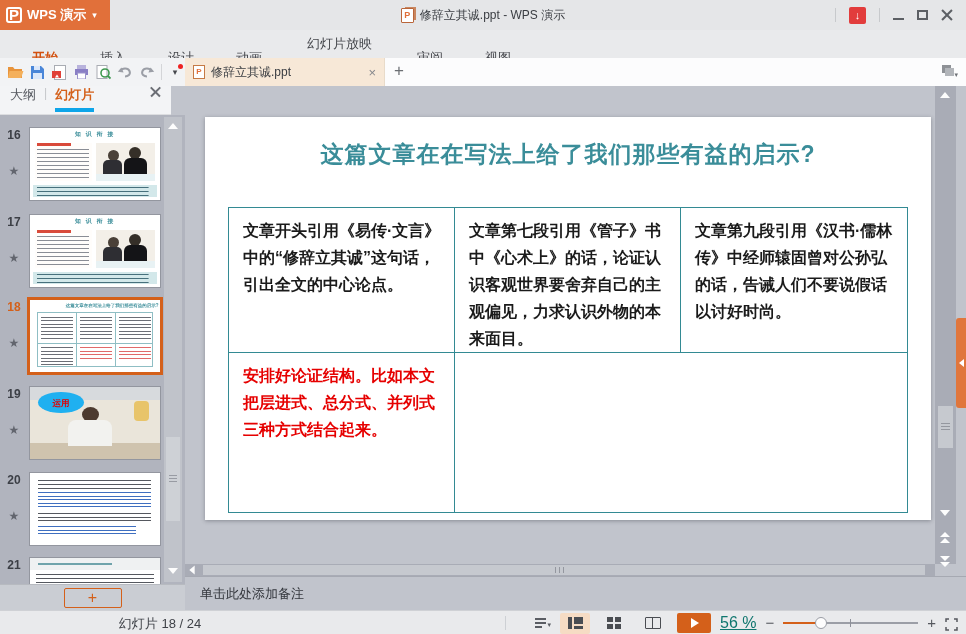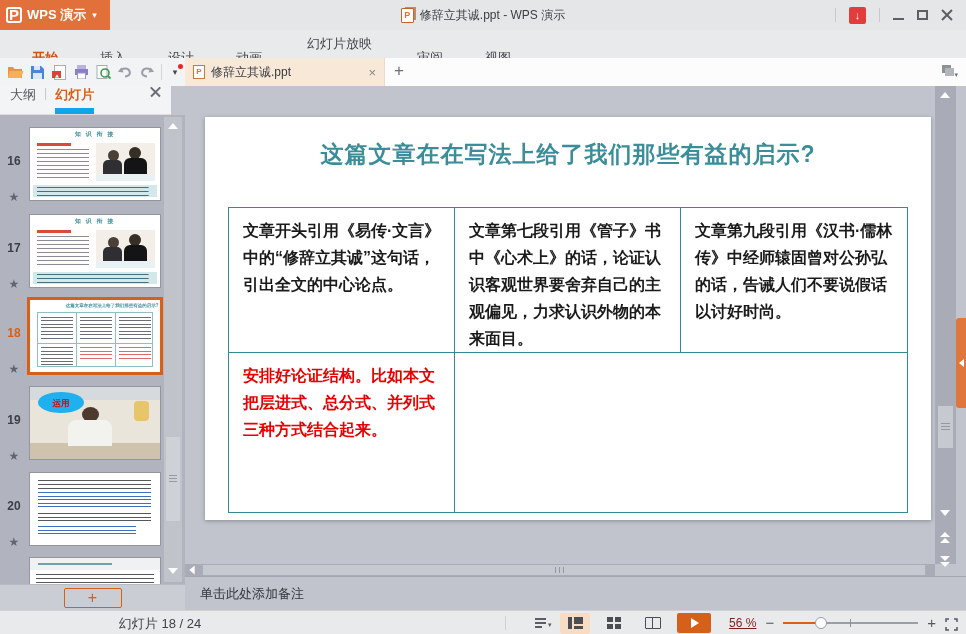--- a/index.html
+++ b/index.html
@@ -57,30 +57,30 @@
   .tablist-ico { position:absolute; right:8px; top:7px; width:16px; height:14px; }
   .tablist-ico .sq { position:absolute; left:0; top:0; width:9px; height:8px; background:#8e9196; }
   .tablist-ico .sq2 { position:absolute; left:3px; top:3px; width:9px; height:8px; background:#b2b5ba; }
   .tablist-ico .cr { position:absolute; right:0; bottom:0; font-size:7px; color:#6f7277; }
 
   
   .side-header { position:absolute; left:0; top:86px; width:171px; height:29px; background:#f3f4f6;
                  display:flex; align-items:flex-start; padding:0 10px 12px 10px; border-bottom:1px solid #dcdde0; }
   .sh-tab { font-size:13px; color:#55585f; padding-bottom:6px; }
   .sh-sep { color:#c4c6ca; padding:0 8px 6px; font-size:12px; }
-  .sh-tab.active { color:#d4601a; font-weight:bold; border-bottom:6px solid #0ea5e9; padding-bottom:4px; }
+  .sh-tab.active { color:#d4601a; font-weight:bold; border-bottom:4px solid #0ea5e9; padding-bottom:4px; }
   .sh-close { margin-left:auto; position:relative; width:11px; height:11px; margin-bottom:8px; }
   .sh-close i { position:absolute; left:-1px; top:5px; width:13px; height:1.6px; background:#6b6e75; }
   .sh-close i:first-child { transform:rotate(45deg); }
   .sh-close i:last-child  { transform:rotate(-45deg); }
 
   .thumb-list { position:absolute; left:0; top:115px; width:185px; height:469px; background:#b1b4be; overflow:hidden; }
   .thumb-row { position:absolute; left:0; width:185px; }
   .t-meta { position:absolute; left:0; top:0; width:28px; text-align:center; }
-  .t-num { font-size:12px; font-weight:bold; color:#3c3f46; display:block;margin-top:26px; }
+  .t-num { font-size:12px; font-weight:bold; color:#3c3f46; display:block; }
   .selected .t-num { color:#d4601a; }
   .t-star { display:block; margin-top:22px; color:#62656e; font-size:12px; }
   .thumb-box { position:absolute; left:30px; top:0; width:130px; height:72px; background:#fff;
                box-shadow:0 0 0 1px rgba(110,112,122,.45); overflow:hidden; }
   .selected .thumb-box { outline:3px solid #d4601a; }
 
   
   .kn-title { position:absolute; left:0; right:0; top:2px; text-align:center; color:#3a8d99; font-size:10px;
               letter-spacing:3px; transform:scale(.58); transform-origin:50% 0; white-space:nowrap; font-weight:bold;}
   .kn-text { position:absolute; left:5px; top:15px; width:57px; height:38px; background:#fffdfb;
@@ -204,21 +204,21 @@
   .ic-sorter { position:relative; width:14px; height:12px; }
   .ic-sorter i { position:absolute; width:6px; height:5px; background:#4a4d52; }
   .ic-sorter i:nth-child(1){left:0;top:0;} .ic-sorter i:nth-child(2){right:0;top:0;}
   .ic-sorter i:nth-child(3){left:0;bottom:0;} .ic-sorter i:nth-child(4){right:0;bottom:0;}
   .ic-read { width:16px; height:12px; border:1.5px solid #4a4d52; border-radius:1px; position:relative; }
   .ic-read::before { content:""; position:absolute; left:5.5px; top:0; bottom:0; width:1.5px; background:#4a4d52; }
   .play-btn { width:34px; height:20px; background:#d4601a; border-radius:2px; display:flex; align-items:center;
               justify-content:center; }
   .play-btn .t { width:0; height:0; border-top:5px solid transparent; border-bottom:5px solid transparent;
                  border-left:8px solid #fff; margin-left:2px; }
-  .zoom-val { font-size:12px; color:#7f1d1d; min-width:36px; text-align:right;text-decoration:underline; }
+  .zoom-val { font-size:16px; color:#0f766e; min-width:36px; text-align:right;text-decoration:underline; }
   .zoom-minus,.zoom-plus { font-size:15px; color:#55585e; line-height:14px; }
   .zoom-slider { position:relative; width:135px; height:14px; }
   .zoom-slider .track { position:absolute; left:0; top:6px; width:135px; height:2px; background:#9b9ea6; }
   .zoom-slider .fill { position:absolute; left:0; top:6px; width:38px; height:2px; background:#d4601a; }
   .zoom-slider .tick { position:absolute; left:67px; top:3px; width:1px; height:8px; background:#8d9099; }
   .zoom-slider .knob { position:absolute; left:32px; top:1px; width:12px; height:12px; border-radius:50%;
                        background:#fdfdfd; border:1px solid #9a9da5; }
   .ic-fit { width:13px; height:13px; }
 </style>
 </head>

